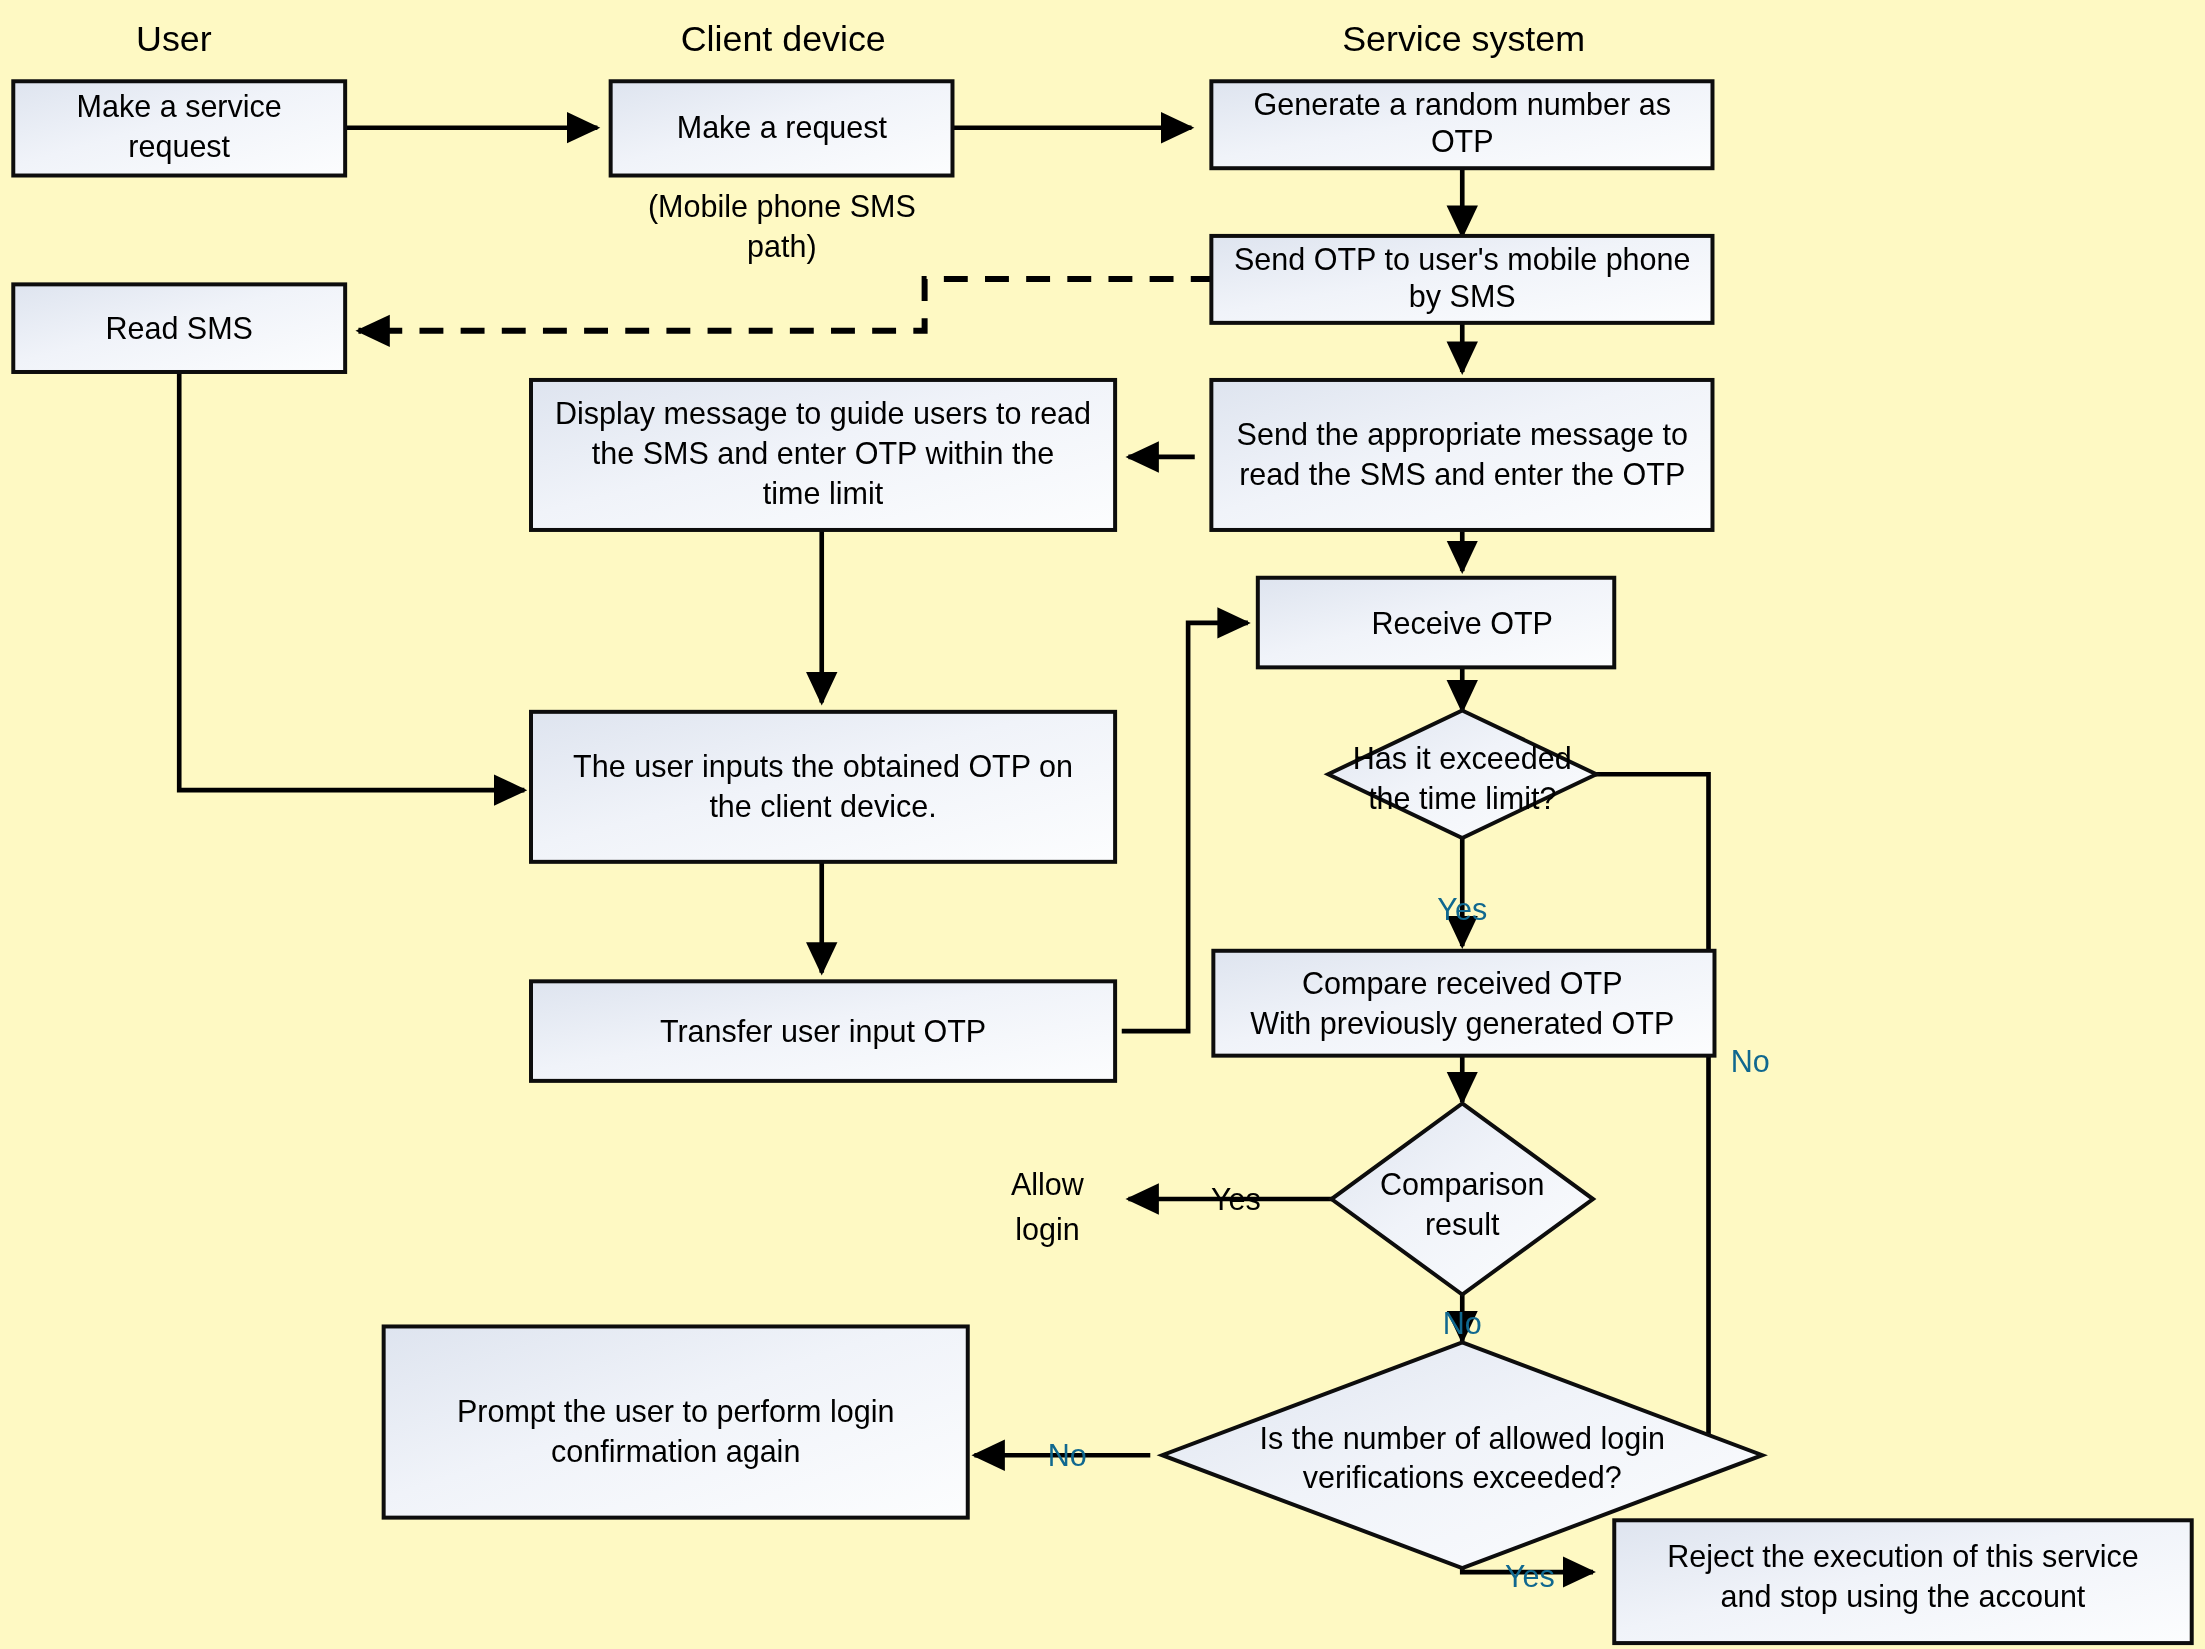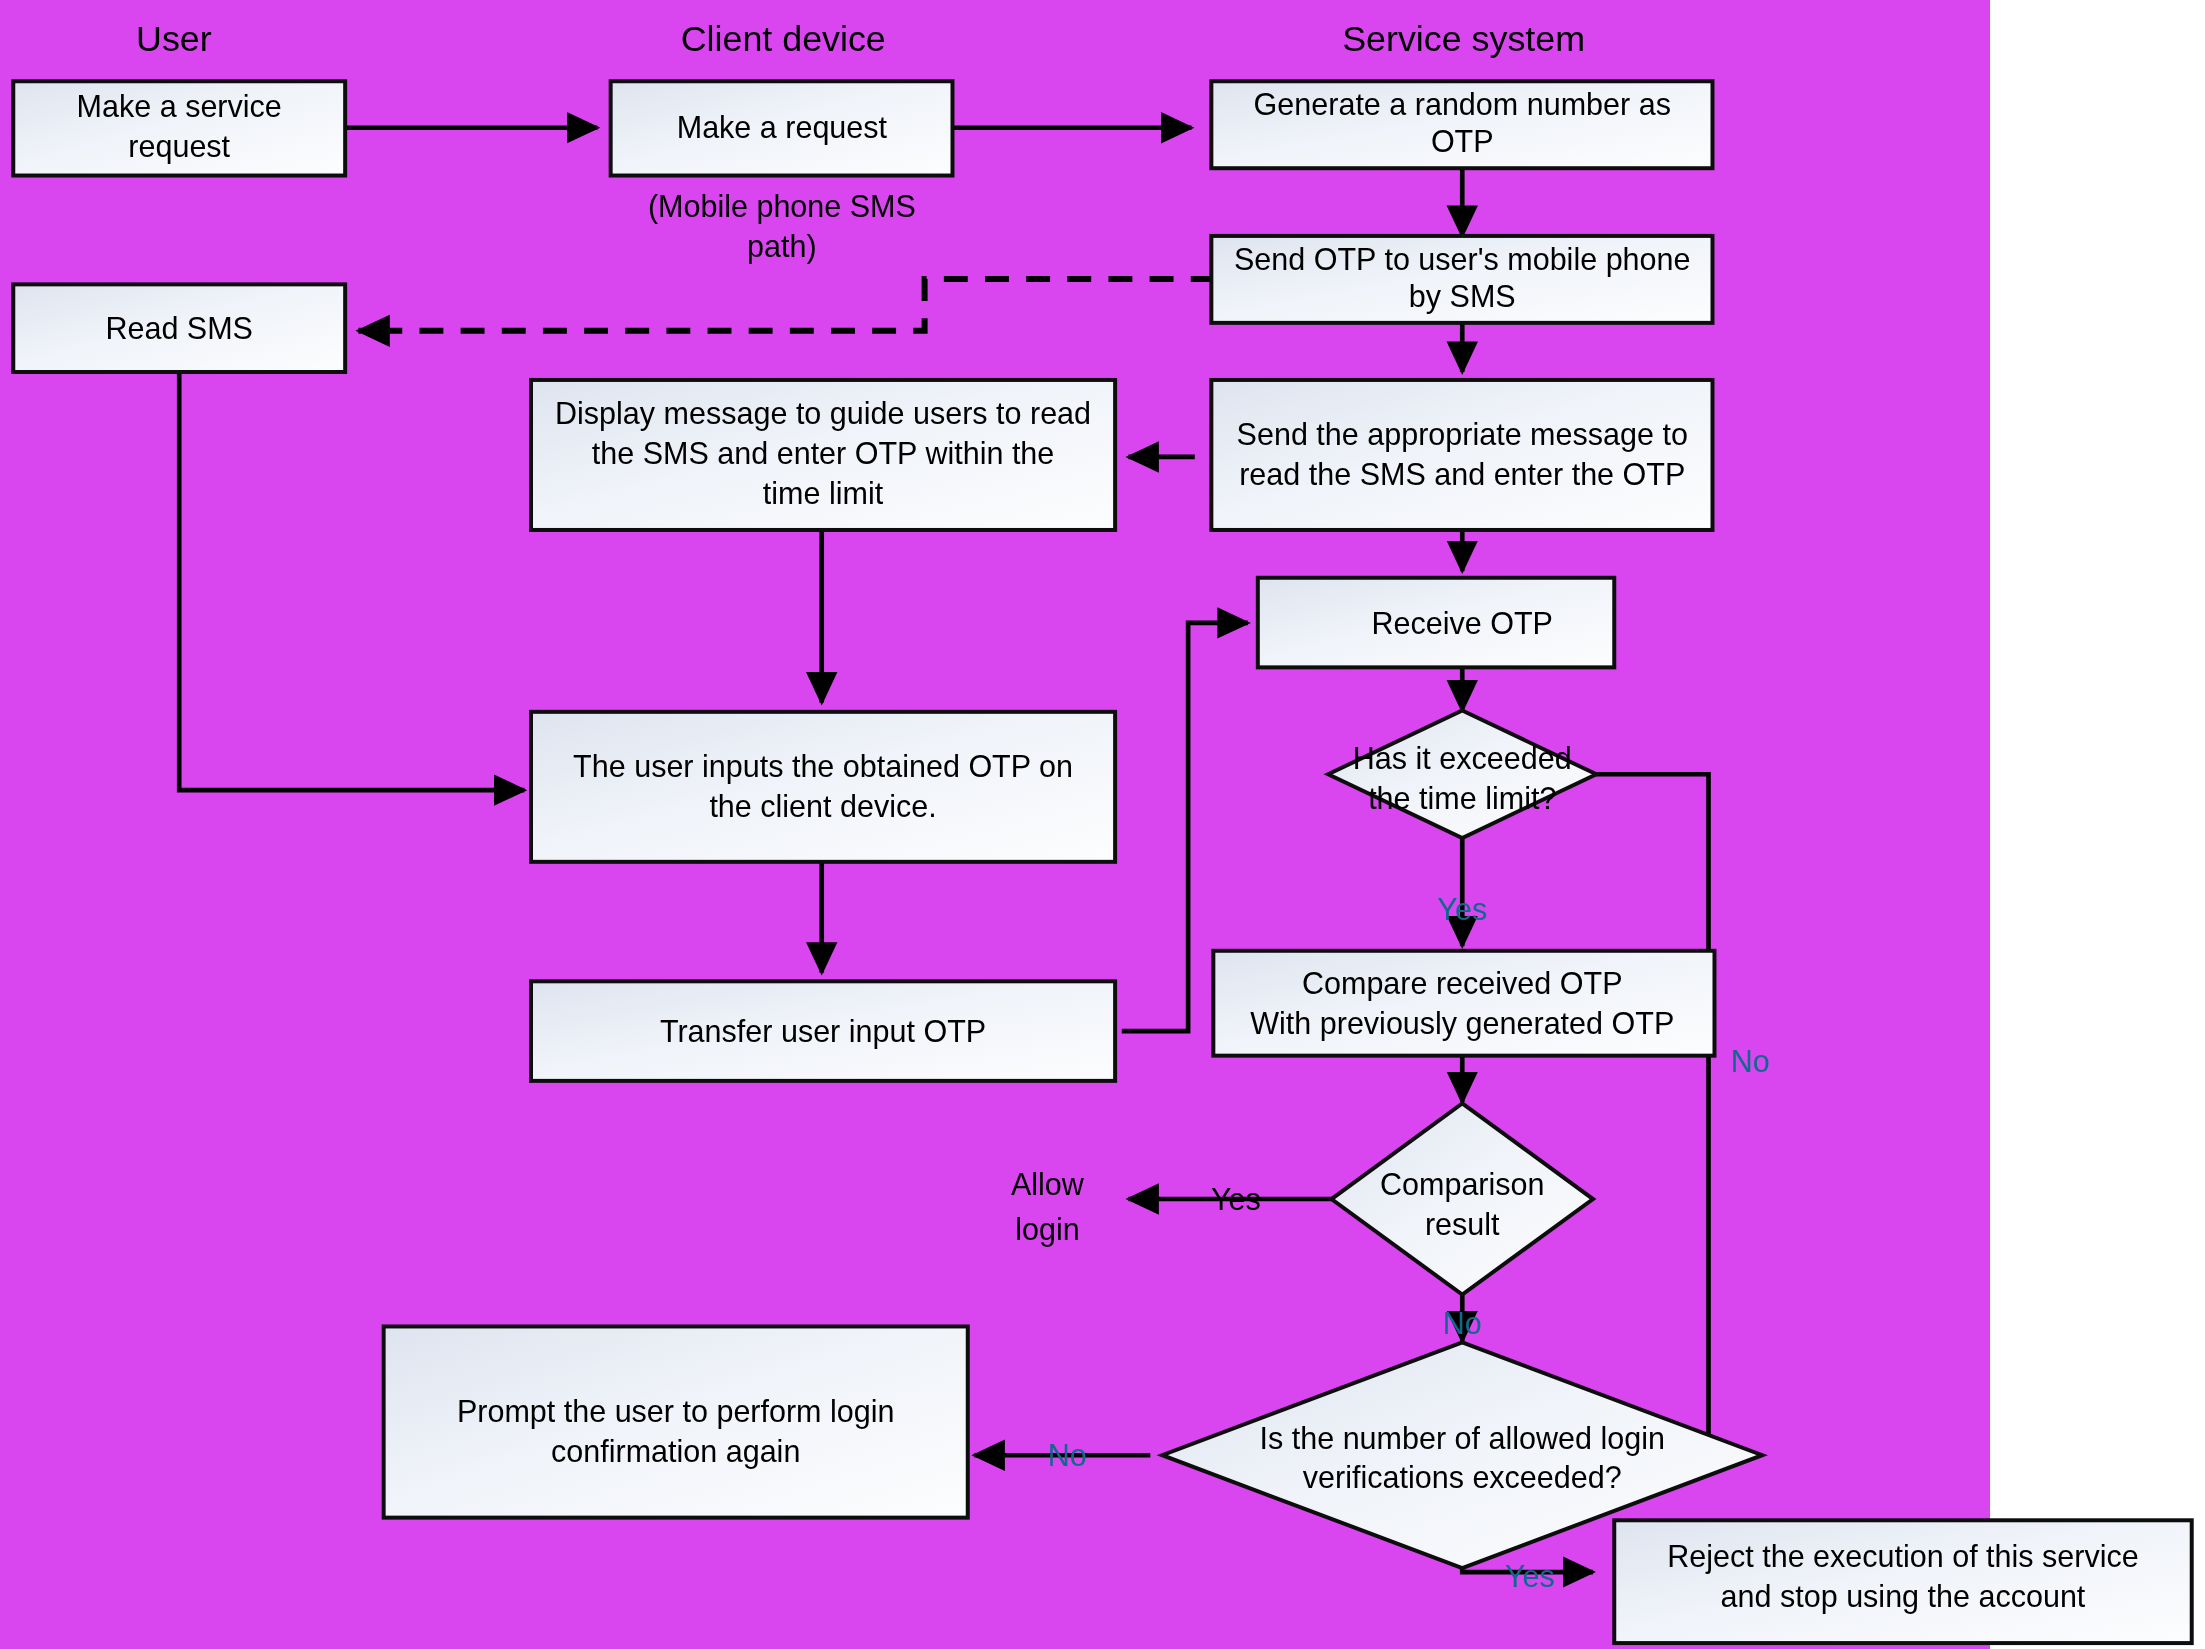--- a/index.html
+++ b/index.html
@@ -2,23 +2,23 @@
 <html style="font-size:10.6px"><head>
 <meta charset="utf-8">
 <style>
   html, body {
     margin: 0;
     padding: 0;
     background: #ffffff;
   }
   #canvas {
     position: relative;
-    width: 1990px;
+    width: 2205px;
     height: 1650px;
-    background: #d946ef;
+    background: #fef9c3;
     font-family: "Liberation Sans", sans-serif;
   }
   svg.diagram {
     position: absolute;
     top: 0;
     left: 0;
     width: 2205px;
     height: 1650px;
     display: block;
   }

